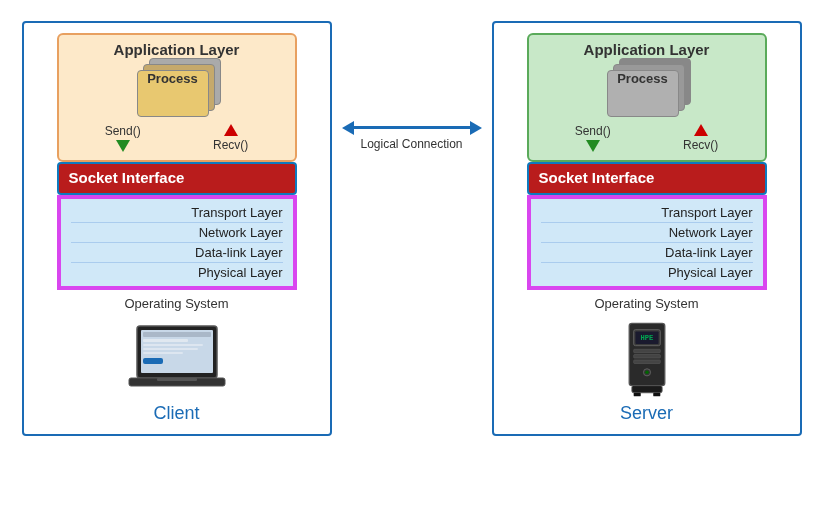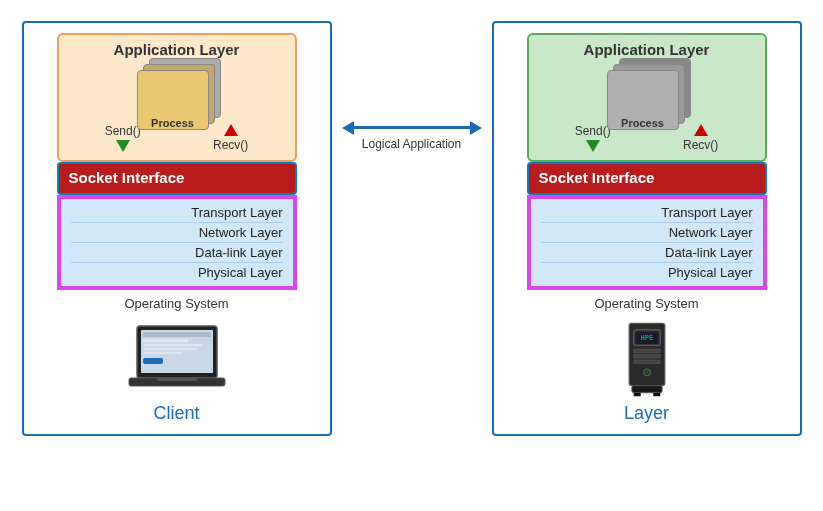--- a/index.html
+++ b/index.html
@@ -60,26 +60,26 @@
     }
     .process-stack {
       position: relative;
       width: 80px;
       height: 60px;
       margin: 0 auto 6px auto;
     }
     .process-card {
       position: absolute;
       width: 72px;
-      height: 60px;
+      height: 47px;
       border-radius: 4px;
       display: flex;
-      align-items: flex-end;
+      align-items: flex-start;
       justify-content: center;
-      font-size: 11px;
+      font-size: 13px;
       font-weight: bold;
       border: 1.5px solid #888;
     }
     .process-card-back2 {
       background: #aaa;
       top: 0px;
       left: 12px;
     }
     .process-card-back1 {
       background: #c5a96c;
@@ -301,21 +301,21 @@
 
       <div class="node-label">Client</div>
     </div>
 
     <div class="middle-col">
       <div class="logical-arrow">
         <div class="arrowhead-left"></div>
         <div class="arrow-shaft"></div>
         <div class="arrowhead-right"></div>
       </div>
-      <div class="logical-label">Logical Application</div>
+      <div class="logical-label">Logical Connection</div>
     </div>
 
     <div class="node-box">
 
       <div class="app-layer" style="background:#c8e8c8; border-color:#5aaa5a;">
         <div class="app-layer-title">Application Layer</div>
         <div class="process-stack">
           <div class="process-card process-card-back2-srv"></div>
           <div class="process-card process-card-back1-srv"></div>
           <div class="process-card process-card-front-srv">
@@ -363,17 +363,17 @@
 
           <circle cx="35" cy="60" r="4" fill="#333" stroke="#666" stroke-width="1"></circle>
           <circle cx="35" cy="60" r="2" fill="#006600"></circle>
 
           <rect x="18" y="75" width="34" height="8" rx="2" fill="#1a1a1a" stroke="#555" stroke-width="1"></rect>
           <rect x="20" y="83" width="8" height="4" rx="1" fill="#111"></rect>
           <rect x="42" y="83" width="8" height="4" rx="1" fill="#111"></rect>
         </svg>
       </div>
 
-      <div class="node-label">Layer</div>
+      <div class="node-label">Server</div>
     </div>
 
   </div>
 </div>
 
 </body></html>

